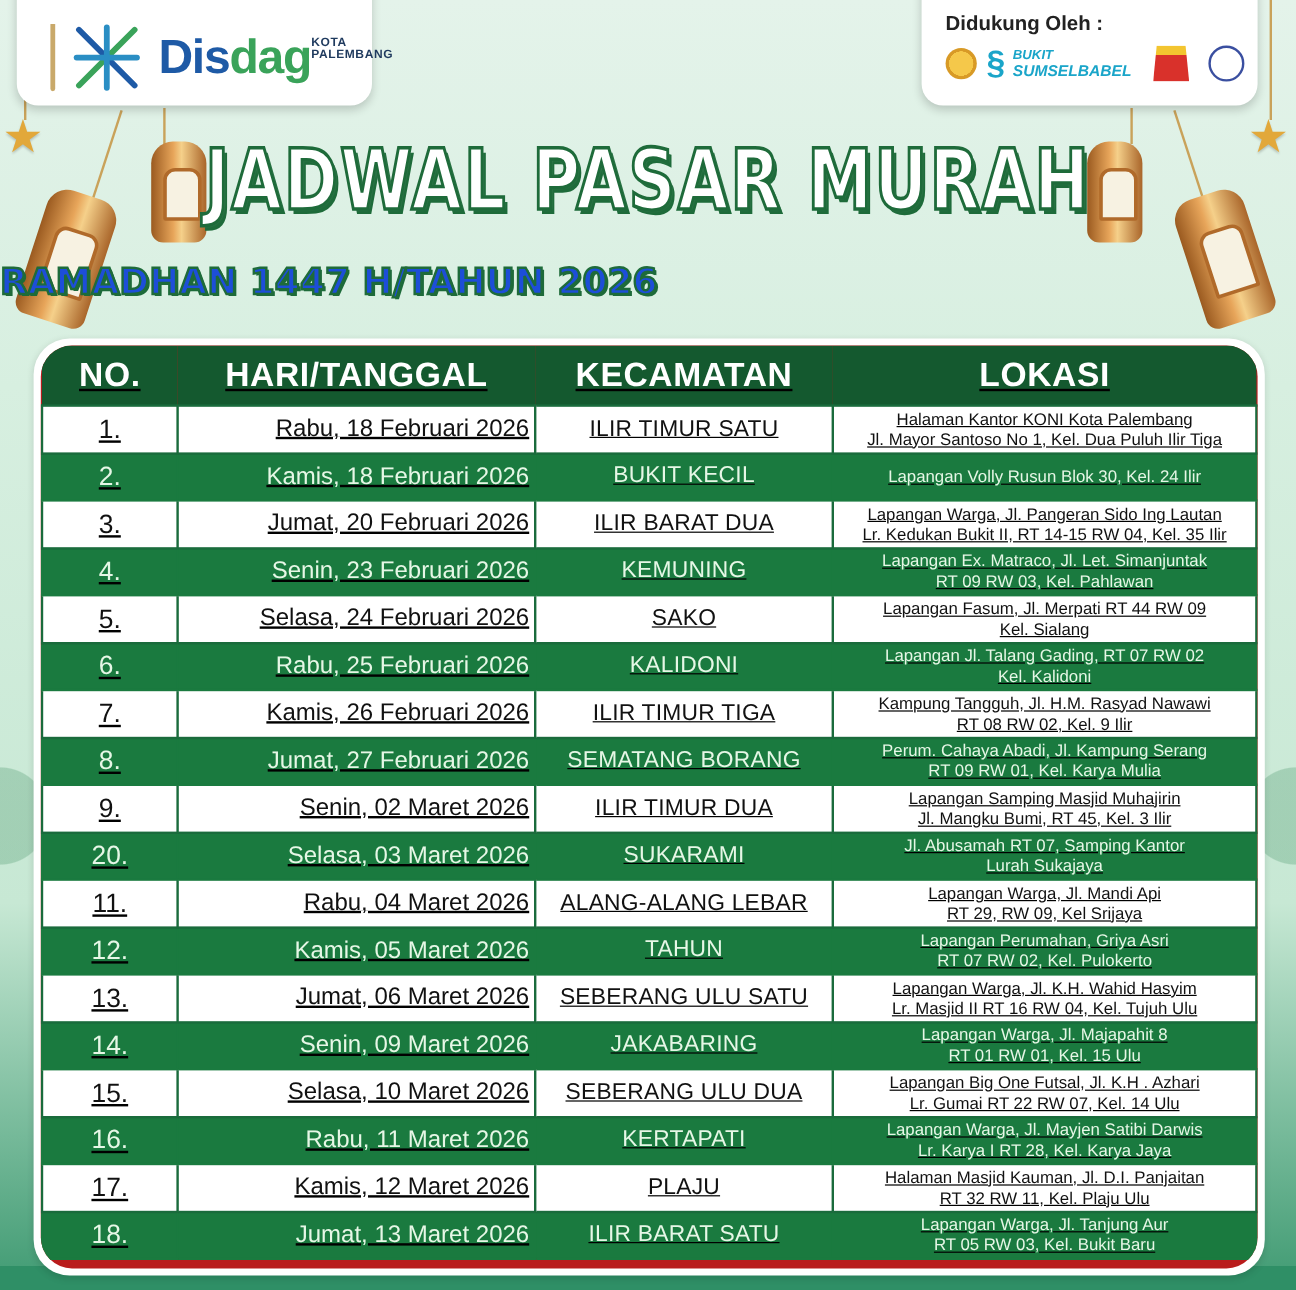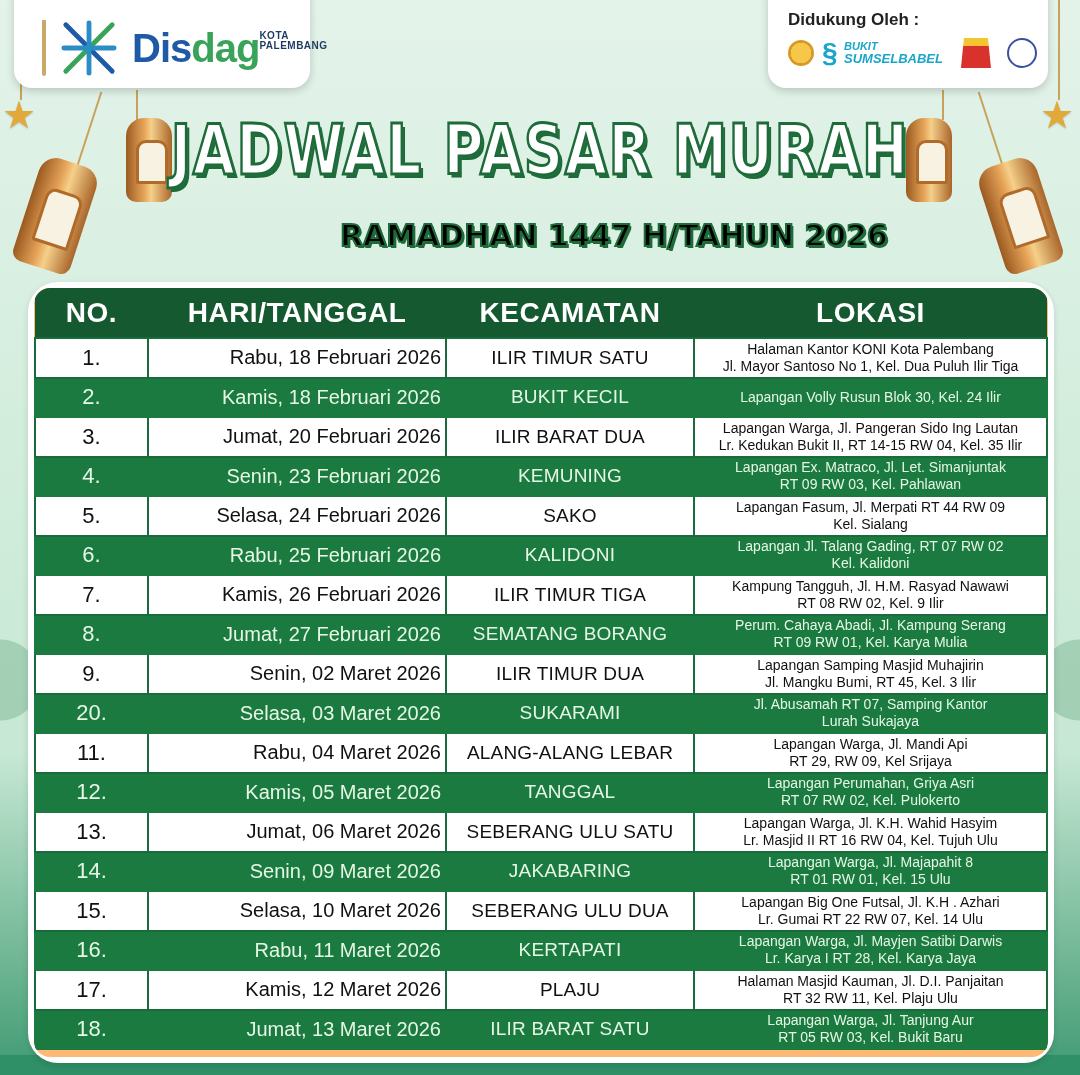--- a/index.html
+++ b/index.html
@@ -77,37 +77,38 @@
   .title-main {
     position: absolute; left: 0; top: 108px; width: 1080px; text-align: center;
     font-family: "DejaVu Sans", sans-serif; font-weight: bold;
     font-size: 70px; letter-spacing: 2px; color: #ffffff;
     transform: scaleX(0.78);
     -webkit-text-stroke: 3px #1e6b3a;
     text-shadow: 0 0 2px #fff, 4px 4px 0 #1e6b3a;
     line-height: 84px;
   }
   .title-sub {
-    position: absolute; left: 0; top: 214px; width: 888px; text-align: right;
+    position: absolute; left: 0; top: 214px; width: 888px; text-align: left;
     font-family: "DejaVu Sans", sans-serif; font-weight: bold;
-    font-size: 30px; color: #000000; letter-spacing: 0px;
+    font-size: 30px; color: #1d4ed8; letter-spacing: 0px;
     -webkit-text-stroke: 2px #1e6b3a;
     text-shadow: 2px 2px 0 #1e6b3a;
     line-height: 44px;
   }
 
   
   .table-wrap {
     position: absolute; left: 28px; top: 282px; width: 1026px; height: 781px;
     background: #ffffff; border-radius: 30px; padding: 6px;
     box-shadow: 0 2px 6px rgba(0,0,0,.12);
   }
   .table-inner {
-    width: 100%; height: 100%; border-radius: 16px; overflow: hidden;
-    background: #fdba74;
+    width: 100%; height: 100%; border-radius: 26px; overflow: hidden;
+    background: #b91c1c;
+    text-decoration: underline;
   }
   table { width: 100%; border-collapse: collapse; table-layout: fixed; }
   th {
     background: #14592f; color: #fff; font-size: 28px; font-weight: bold;
     height: 50px; text-align: center; letter-spacing: .5px;
   }
   td {
     height: 39.5px; border: 2px solid #1a6b3c; font-size: 20px;
     padding: 0 4px; color: #111;
   }
@@ -294,21 +295,21 @@
             <td class="date">Rabu, 04 Maret 2026</td>
             <td class="kec">ALANG-ALANG LEBAR</td>
             <td class="loc">
               <div>Lapangan Warga, Jl. Mandi Api</div>
               <div>RT 29, RW 09, Kel Srijaya</div>
             </td>
           </tr>
           <tr class="even">
             <td class="no">12.</td>
             <td class="date">Kamis, 05 Maret 2026</td>
-            <td class="kec">TANGGAL</td>
+            <td class="kec">TAHUN</td>
             <td class="loc">
               <div>Lapangan Perumahan, Griya Asri</div>
               <div>RT 07 RW 02, Kel. Pulokerto</div>
             </td>
           </tr>
           <tr class="odd">
             <td class="no">13.</td>
             <td class="date">Jumat, 06 Maret 2026</td>
             <td class="kec">SEBERANG ULU SATU</td>
             <td class="loc">

